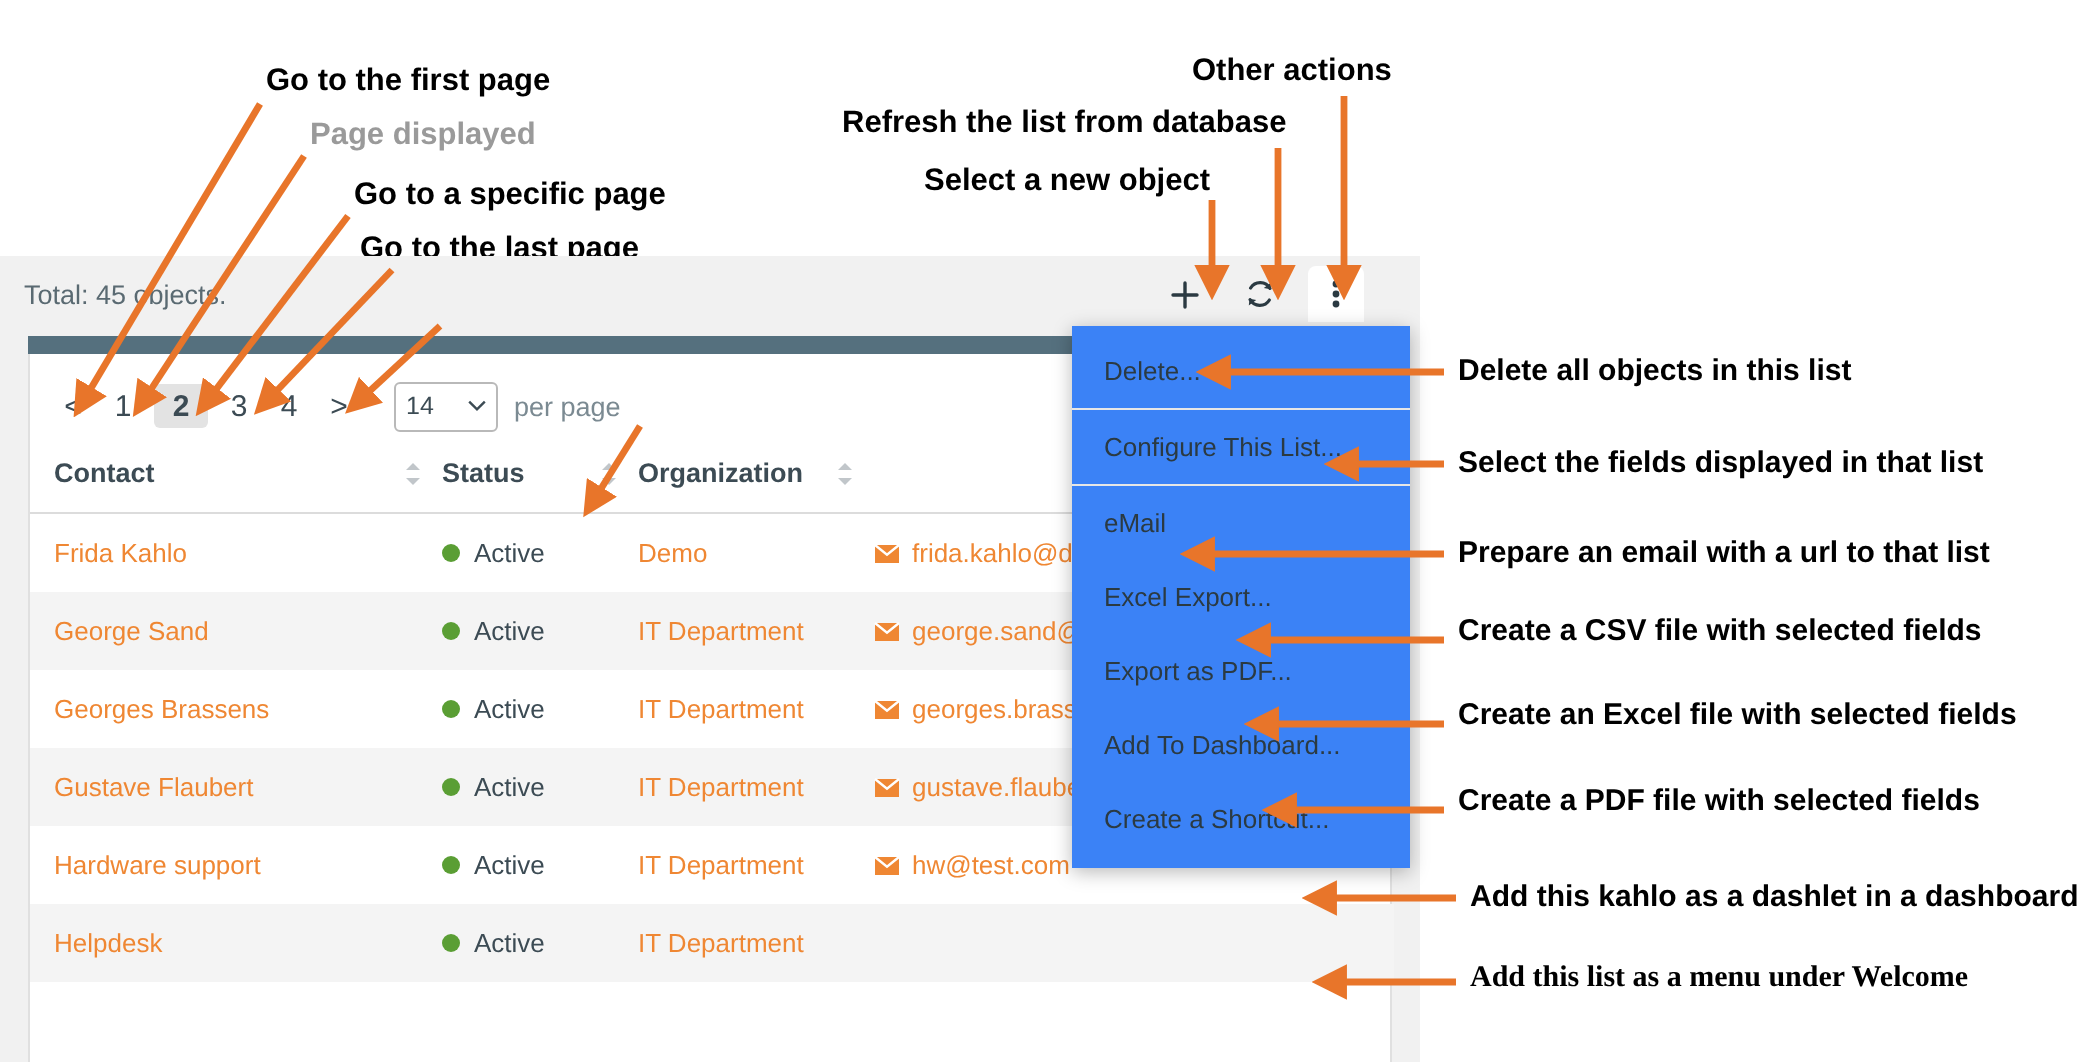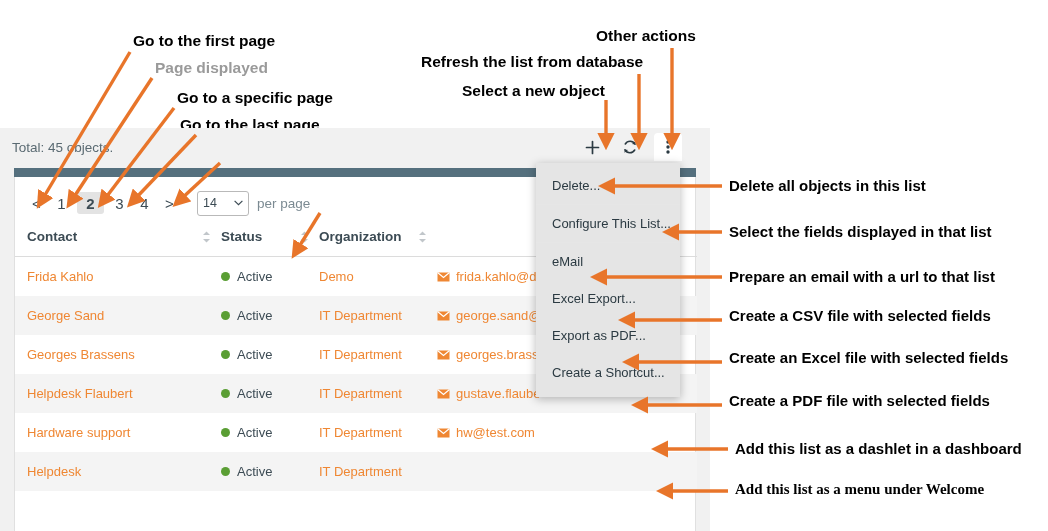--- a/index.html
+++ b/index.html
@@ -223,22 +223,22 @@
   .c-contact { width: 206px; }
   .c-status  { width: 98px; }
   .c-org     { width: 118px; }
   .c-email   { width: 260px; }
 
   
   #actions-menu {
     position: absolute;
     left: 536px;
     top: 163px;
-    width: 144px;
-    background: #e5e5e5;
+    width: 169px;
+    background: #3b82f6;
     box-shadow: 0 2px 9px rgba(0,0,0,.28);
     z-index: 30;
     padding: 4px 0 6px 0;
   }
   .menu-item {
     font-size: 13px;
     color: #2b3a42;
     padding: 11px 0 11px 16px;
     cursor: pointer;
     font-family: "Liberation Sans", sans-serif;
@@ -259,21 +259,21 @@
 <div class="anno" style="left:596px; top:28px;">Other actions</div>
 <div class="anno" style="left:421px; top:54px;">Refresh the list from database</div>
 <div class="anno" style="left:462px; top:83px;">Select a new object</div>
 
 <div class="anno right" style="left:729px; top:178px;">Delete all objects in this list</div>
 <div class="anno right" style="left:729px; top:224px;">Select the fields displayed in that list</div>
 <div class="anno right" style="left:729px; top:269px;">Prepare an email with a url to that list</div>
 <div class="anno right" style="left:729px; top:308px;">Create a CSV file with selected fields</div>
 <div class="anno right" style="left:729px; top:350px;">Create an Excel file with selected fields</div>
 <div class="anno right" style="left:729px; top:393px;">Create a PDF file with selected fields</div>
-<div class="anno right" style="left:735px; top:441px;">Add this list as a dashlet in a dashboard</div>
+<div class="anno right" style="left:735px; top:441px;">Add this kahlo as a dashlet in a dashboard</div>
 <div class="anno right" style="left:735px; top:482px;font-family:Liberation Serif, serif;">Add this list as a menu under Welcome</div>
 
 <div id="app-panel">
 
   <div id="panel-toolbar-row">
     <div id="total-label">Total: 45 objects.</div>
 
     <div id="toolbar-actions">
       <div class="tb-btn">
         <svg width="15" height="15" viewBox="0 0 15 15" aria-hidden="true">
@@ -414,21 +414,21 @@
               <div class="mail-cell">
                 <svg class="env" width="13" height="10" viewBox="0 0 13 10">
                   <rect x="0.5" y="0.5" width="12" height="9" fill="#ef8733"></rect>
                   <path d="M0.5 0.5 L6.5 5.4 L12.5 0.5" stroke="#ffffff" stroke-width="1.2" fill="none"></path>
                 </svg>
                 <span>georges.brasse</span>
               </div>
             </td>
           </tr>
           <tr class="alt">
-            <td><span class="cell-pad">Helpdesk Flaubert</span></td>
+            <td><span class="cell-pad">Gustave Flaubert</span></td>
             <td>
               <div class="status-cell">
                 <span class="dot"></span>
                 <span>Active</span>
               </div>
             </td>
             <td>IT Department</td>
             <td>
               <div class="mail-cell">
                 <svg class="env" width="13" height="10" viewBox="0 0 13 10">
@@ -473,20 +473,21 @@
     </table>
   </div>
 </div>
 
 <div id="actions-menu">
     <div class="menu-item sep">Delete...</div>
     <div class="menu-item sep">Configure This List...</div>
     <div class="menu-item">eMail</div>
     <div class="menu-item">Excel Export...</div>
     <div class="menu-item">Export as PDF...</div>
+    <div class="menu-item">Add To Dashboard...</div>
     <div class="menu-item">Create a Shortcut...</div>
   </div>
 
 <svg id="arrow-layer" aria-hidden="true">
   <defs>
     <marker id="ah" markerWidth="5.2" markerHeight="5.2" refX="2.2" refY="2.6" orient="auto">
       <path d="M0,0 L5.2,2.6 L0,5.2 z" fill="#e8752a"></path>
     </marker>
   </defs>
   <g stroke="#e8752a" stroke-width="3.4" fill="none" marker-end="url(#ah)">

